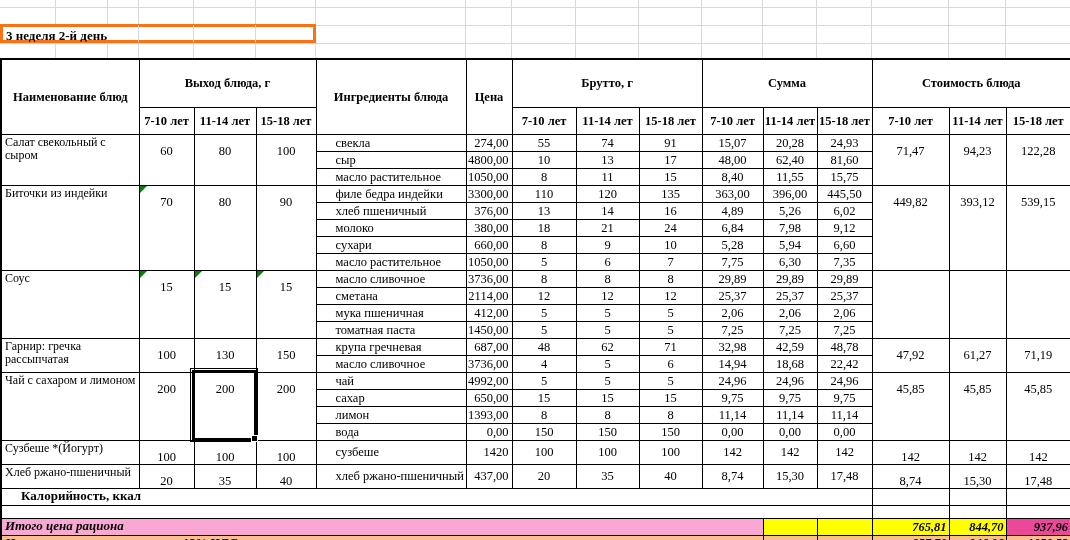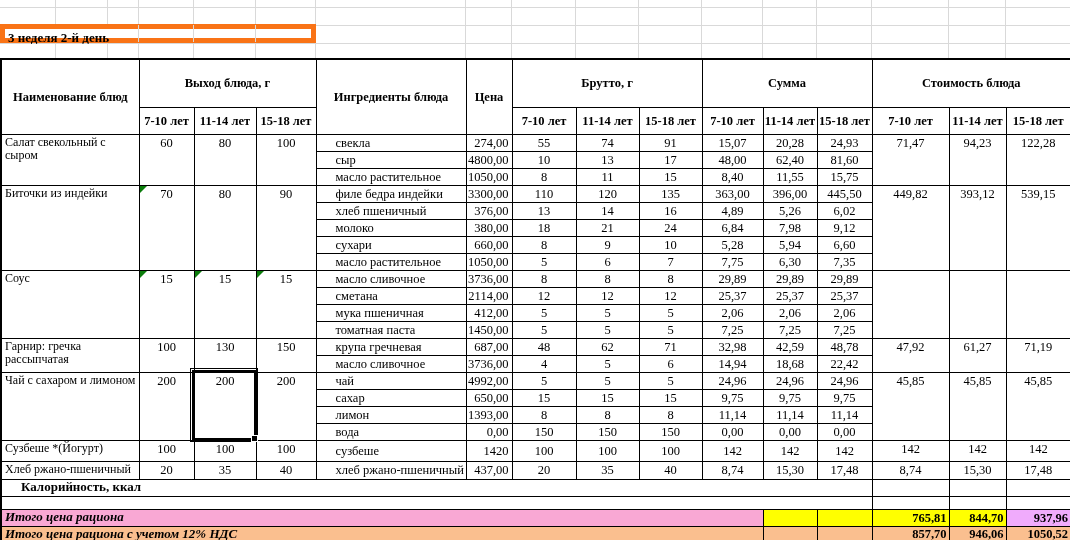--- a/index.html
+++ b/index.html
@@ -1,45 +1,45 @@
 <!DOCTYPE html>
 <html style="--note-green: #0B7D0B;"><head>
 <meta charset="utf-8">
 <style>
   html,body{margin:0;padding:0;background:#fff;}
   .canvas{position:relative;width:1070px;height:540px;background:#fff;overflow:hidden;
           font-family:"Liberation Serif","DejaVu Serif",serif;color:#000;}
   .gl{position:absolute;background:#d9d9d9;}
   .gl.h{height:1px;}
   .gl.v{width:1px;}
-  .week-box{position:absolute;left:0;top:24px;width:316px;height:19px;border:5px solid #f97316;
+  .week-box{position:absolute;left:0;top:24px;width:316px;height:19px;border:3px solid #f97316;
             background:#fff;box-sizing:border-box;font-weight:bold;font-size:13px;
             padding:1px 0 0 3px;z-index:2;}
   .wb-gl{position:absolute;top:25px;height:17px;width:1px;background:#d9d9d9;z-index:3;}
   table.menu{position:absolute;left:0;top:58px;width:1070px;border-collapse:collapse;
              table-layout:fixed;border:2px solid #000;z-index:1;}
   td{border:1px solid #000;font-size:12.5px;line-height:1.12;padding:0;overflow:hidden;
      font-family:"Liberation Serif","DejaVu Serif",serif;}
   tr.hr1{height:48px;} tr.hr2{height:27px;}
   .hcell{font-weight:bold;text-align:center;vertical-align:middle;font-size:12.5px;}
   tbody tr{height:17px;}
   tr.h21{height:21px;} tr.h18{height:18px;} tr.gap{height:13px;} tr.tot{height:17px;} tr.tot2{height:15px;}
   .dish{text-align:left;vertical-align:top;padding:1px 2px 0 3px;font-size:12px;margin-left:22px;}
   .ingr{text-align:left;vertical-align:middle;padding-left:19px;}
   .price{text-align:right;vertical-align:middle;padding-right:3px;}
   .ctr{text-align:center;vertical-align:middle;}
-  .top{vertical-align:top;padding-top:1px;}
+  .top{vertical-align:top;padding-top:9px;}
   .note{position:relative;margin-top:20px;}
   .tri{position:absolute;top:0;left:0;width:0;height:0;
        border-top:7px solid var(--note-green,#0b7d0b);border-right:7px solid transparent;}
   .cal{font-weight:bold;text-align:left;padding-left:19px;vertical-align:middle;font-size:13px;}
   .gapL{border-top:none;border-bottom:none;border-left:none;border-right:none;}
   .gapv{border-top:none;border-bottom:none;}
   .totlab{font-weight:bold;font-style:italic;font-size:13px;text-align:left;padding-left:3px;vertical-align:middle;}
-  .totval{font-weight:bold;font-size:12.5px;text-align:right;padding-right:2px;vertical-align:middle;}
+  .totval{font-weight:bold;font-style:italic;font-size:12.5px;text-align:right;padding-right:2px;vertical-align:middle;}
   .selection{position:absolute;left:192px;top:370px;width:64px;height:70px;box-sizing:border-box;
              border:2px solid #000;outline:1px solid #000;outline-offset:1px;z-index:4;}
   .handle{position:absolute;right:-4px;bottom:-4px;width:5px;height:5px;background:#000;border:1px solid #fff;}
 </style>
 </head>
 <body>
 
 <div class="canvas">
   <div id="gridlines">
       <div class="gl h" style="left: 0px; top: 7px; width: 1070px;"></div>
@@ -374,21 +374,21 @@
           <td class="gapv"></td>
           <td class="gapv"></td>
           <td class="gapv"></td>
         </tr>
         <tr class="tot">
           <td class="totlab" colspan="10" style="background: #f9a8d4;">Итого цена рациона</td>
           <td style="background: rgb(255, 255, 0);"></td>
           <td style="background: rgb(255, 255, 0);"></td>
           <td class="totval" style="background: rgb(255, 255, 0);">765,81</td>
           <td class="totval" style="background: rgb(255, 255, 0);">844,70</td>
-          <td class="totval" style="background: #f0abfc;">937,96</td>
+          <td class="totval" style="background: #ec4899;">937,96</td>
         </tr>
         <tr class="tot2">
           <td class="totlab" colspan="10" style="background: rgb(250, 191, 143);">Итого цена рациона с учетом 12% НДС</td>
           <td style="background: rgb(250, 191, 143);"></td>
           <td style="background: rgb(250, 191, 143);"></td>
           <td class="totval" style="background: rgb(250, 191, 143);">857,70</td>
           <td class="totval" style="background: rgb(250, 191, 143);">946,06</td>
           <td class="totval" style="background: rgb(250, 191, 143);">1050,52</td>
         </tr>
       </tbody>

